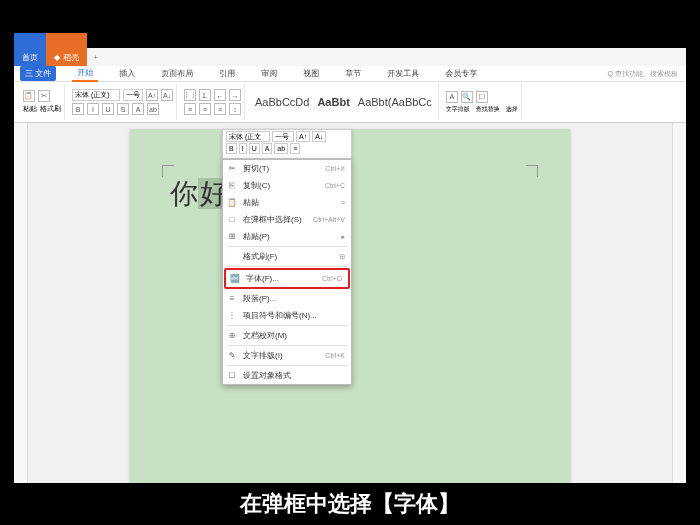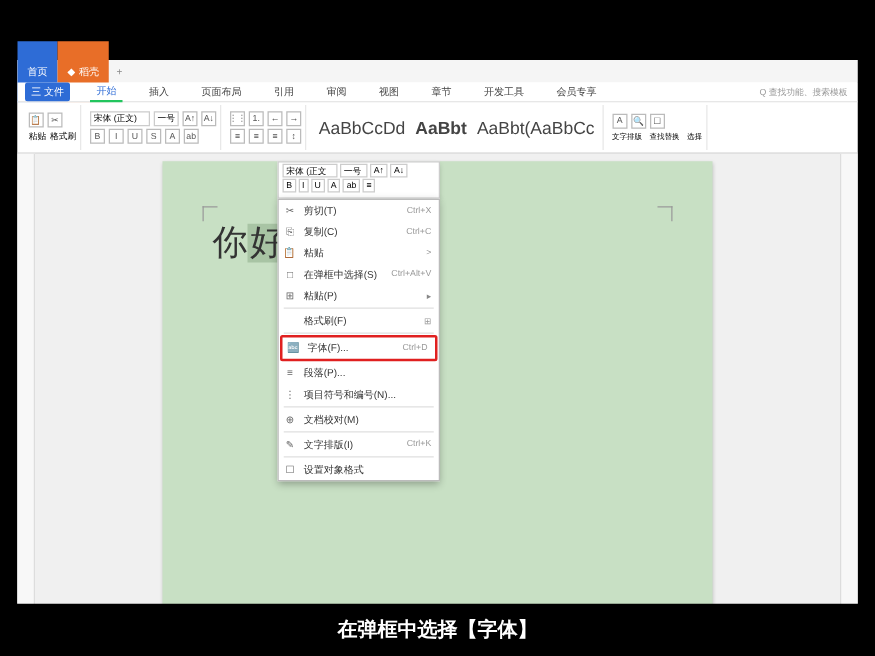--- a/index.html
+++ b/index.html
@@ -9,29 +9,29 @@
 .tab { padding: 19px 8px; display: flex; align-items: center; gap: 3px; }
 .tab.blue { background: #2e6cd6; color: #fff; }
 .tab.orange { background: #e86e28; color: #fff; }
 .tab.active { background: #fff; border-top: 1px solid #ccc; }
 .tab-icon { width: 10px; height: 10px; background: #4a8; display: inline-block; }
 .close-x { color: #999; font-size: 8px; margin-left: 4px; }
 .plus { padding: 0 6px; color: #888; }
 .menubar { height: 16px; background: #fff; border-bottom: 1px solid #e0e0e0; display: flex; align-items: center; padding-left: 6px; font-size: 8px; gap: 16px; }
 .menu-item { padding: 2px 5px; color: #444; }
 .menu-item.file { background: #2e6cd6; color: #fff; border-radius: 2px; }
-.menu-item.home { border-bottom: 2px solid #22c55e; color: #2e6cd6; }
+.menu-item.home { border-bottom: 2px solid #f97316; color: #2e6cd6; }
 .search { margin-left: auto; padding-right: 8px; color: #999; font-size: 7px; }
 .ribbon { height: 42px; background: #fff; border-bottom: 1px solid #d0d0d0; display: flex; align-items: center; padding: 2px 6px; font-size: 7px; gap: 4px; }
 .rgroup { display: flex; flex-direction: column; gap: 2px; padding: 0 3px; border-right: 1px solid #e8e8e8; height: 36px; justify-content: center; }
 .rrow { display: flex; gap: 3px; align-items: center; }
 .ricon { width: 12px; height: 12px; border: 1px solid #bbb; display: flex; align-items: center; justify-content: center; font-size: 7px; color: #555; }
 .fontbox { width: 48px; height: 12px; border: 1px solid #ccc; font-size: 7px; padding: 0 2px; display: flex; align-items: center; }
 .sizebox { width: 20px; height: 12px; border: 1px solid #ccc; font-size: 7px; padding: 0 2px; display: flex; align-items: center; }
-.style-preview { font-size: 14px; padding: 1px 3px; color: #444; }
+.style-preview { font-size: 11px; padding: 1px 3px; color: #444; }
 .content { flex: 1; background: #f0f0f0; display: flex; position: relative; }
 .ruler-v { width: 14px; background: #f8f8f8; border-right: 1px solid #ddd; }
 .page-area { flex: 1; display: flex; justify-content: center; padding-top: 6px; }
 .page { width: 440px; height: 380px; background: #c8e0c4; box-shadow: 0 1px 3px rgba(0,0,0,0.2); position: relative; padding: 46px 40px; }
 .doc-text { font-size: 28px; font-family: "SimSun", serif; color: #333; }
 .sel { background: #a8c4a4; padding: 0 2px; }
 .corner { position: absolute; width: 12px; height: 12px; border: 1px solid #999; }
 .corner.tl { top: 36px; left: 32px; border-right: none; border-bottom: none; }
 .corner.tr { top: 36px; right: 32px; border-left: none; border-bottom: none; }
 .mini-toolbar { position: absolute; top: 0px; left: 92px; width: 130px; height: 30px; background: #fff; border: 1px solid #ccc; box-shadow: 0 2px 4px rgba(0,0,0,0.2); font-size: 7px; padding: 1px 3px; display: flex; flex-direction: column; gap: 1px; }
@@ -39,21 +39,21 @@
 .mini-box { border: 1px solid #ccc; padding: 0 2px; height: 11px; display: flex; align-items: center; }
 .context-menu { position: absolute; top: 30px; left: 92px; width: 130px; background: #fff; border: 1px solid #bbb; box-shadow: 0 2px 6px rgba(0,0,0,0.3); font-size: 8px; }
 .cm-item { padding: 3px 6px 3px 20px; display: flex; justify-content: space-between; align-items: center; color: #333; position: relative; }
 .cm-item.highlighted { border: 2px solid #e02020; border-radius: 2px; margin: 1px; }
 .cm-sep { height: 1px; background: #e0e0e0; margin: 1px 4px; }
 .cm-icon { position: absolute; left: 4px; width: 10px; height: 10px; font-size: 8px; color: #666; display: flex; align-items: center; justify-content: center; }
 .cm-shortcut { color: #999; font-size: 7px; }
 .cm-arrow { color: #888; font-size: 7px; }
 .side-panel { width: 14px; background: #f8f8f8; border-left: 1px solid #ddd; }
 .statusbar { height: 14px; background: #f5f5f5; border-top: 1px solid #ddd; display: flex; align-items: center; font-size: 7px; color: #555; padding: 0 6px; gap: 8px; }
-.caption { position: absolute; bottom: 0; left: 0; width: 700px; height: 42px; background: #000; color: #fff; display: flex; align-items: center; justify-content: center; font-size: 16px; font-weight: bold; }
+.caption { position: absolute; bottom: 0; left: 0; width: 700px; height: 42px; background: #000; color: #fff; display: flex; align-items: center; justify-content: center; font-size: 22px; font-weight: bold; }
 </style>
 </head>
 <body>
 
 <div class="frame">
   <div class="titlebar">
     <div class="tab blue">首页</div>
     <div class="tab orange">
         <span>◆</span>
         <span>稻壳</span>

